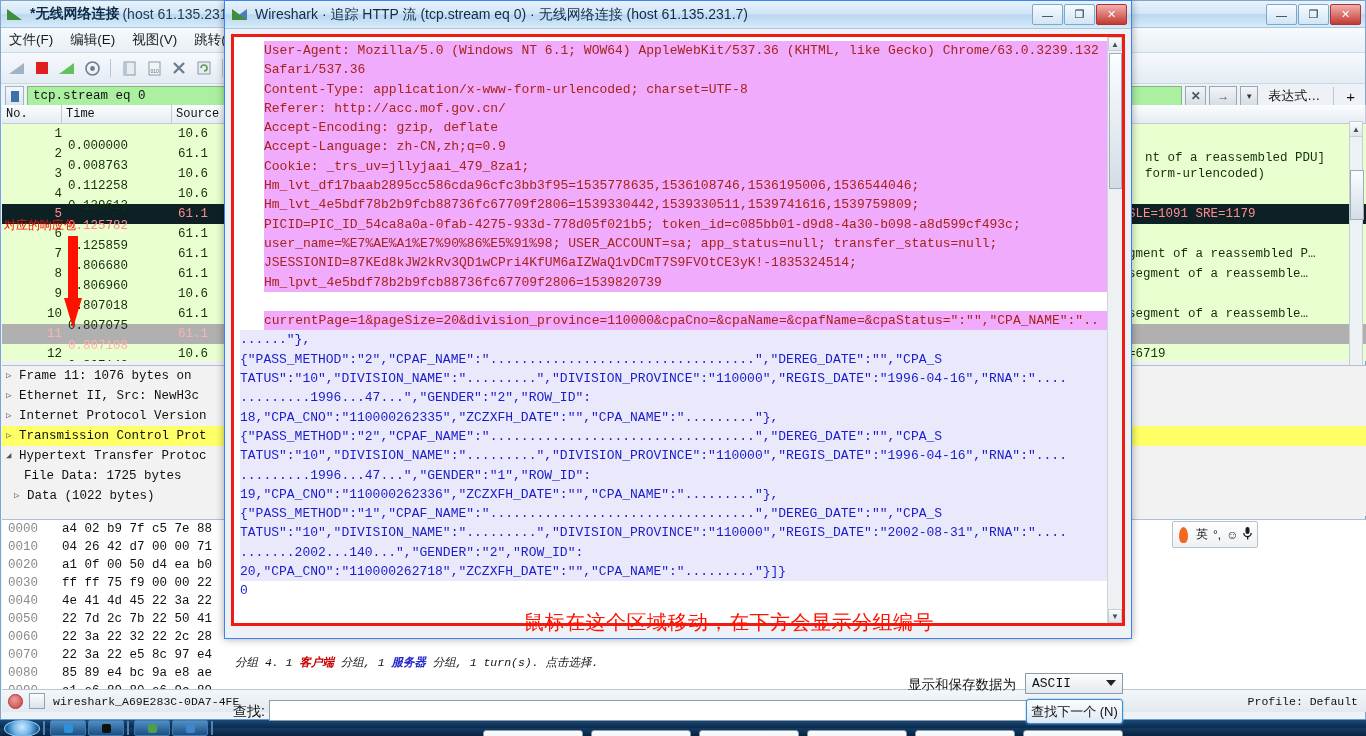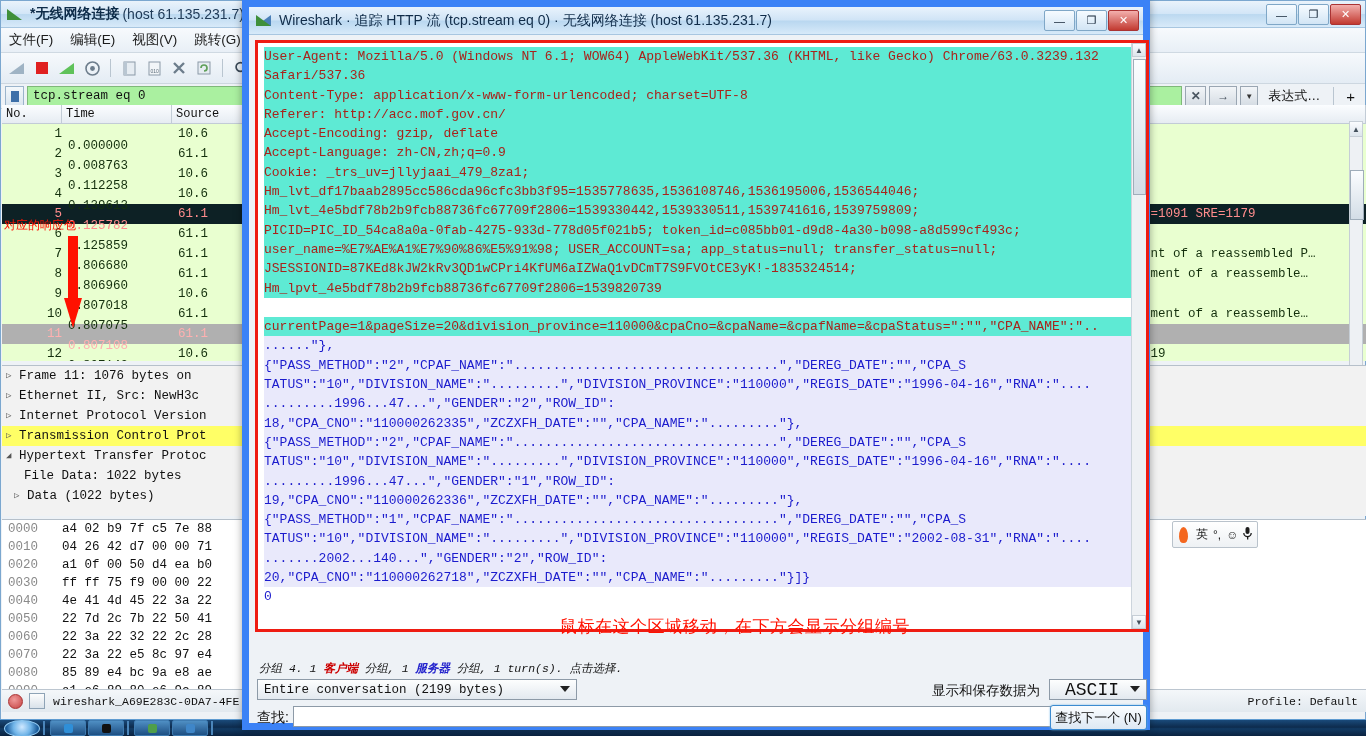--- a/index.html
+++ b/index.html
@@ -122,66 +122,66 @@
   
   #ime{position:absolute;left:1172px;top:521px;width:80px;height:25px;
     background:linear-gradient(to bottom,#ffffff,#eef1f4);border:1px solid #b9c2cb;
     display:flex;align-items:center;gap:5px;padding-left:4px;border-radius:2px;z-index:40;}
   #ime .logo{width:14px;height:16px;position:relative;flex:none;}
   #ime .logo:before{content:"";position:absolute;left:2px;top:0;width:9px;height:16px;
     background:#f4671f;border-radius:50% 50% 45% 45%/60% 60% 40% 40%;}
   #ime .gl{font-size:12px;color:#222;}
 
   
-  #dlg{position:absolute;left:242px;top:0;width:908px;height:730px;
-    background:#eef2f6;border:7px solid #3b82f6;box-sizing:border-box;z-index:50;
+  #dlg{position:absolute;left:224px;top:0;width:908px;height:639px;
+    background:#eef2f6;border:1px solid #3b82f6;box-sizing:border-box;z-index:50;
     box-shadow:0 0 8px rgba(0,0,0,.35);}
   #dlg-title{height:27px;
     background:linear-gradient(to bottom,#e9f3fc 0%,#d0e4f6 48%,#b9d7f0 52%,#d7eaf9 100%);
     border-bottom:1px solid #a8c6e0;display:flex;align-items:center;padding-left:7px;
     font-size:14px;color:#0b2a47;position:relative;}
   #dlg-title .t1{font-weight:normal;color:#102c49;}
   #dlg-body{position:absolute;left:0;top:27px;width:906px;bottom:0;}
 
   #stream-wrap{position:absolute;left:6px;top:6px;width:894px;height:592px;
     border:3px solid #ee1c12;box-sizing:border-box;background:#fff;}
   #stream{position:absolute;left:0;top:0;right:14px;bottom:0;overflow:hidden;
     background:#fff;font-family:"Liberation Mono",monospace;font-size:13px;line-height:19.3px;
     padding:4px 0 0 6px;box-sizing:border-box;white-space:pre;}
   .ln{display:block;height:19.3px;}
-  .cl{color:#a8231b;background:#5eead4;}      
+  .cl{color:#a8231b;background:#f0abfc;margin-left:24px;}      
   .sv{color:#1b1bcd;background:#e9e9fb;}      
   .plain{color:#1b1bcd;}
   #stream-sb{position:absolute;right:0;top:0;width:14px;bottom:0;background:#eef1f4;border-left:1px solid #ccd4dc;}
   #stream-sb .up,#stream-sb .dn{height:14px;display:flex;align-items:center;justify-content:center;
     font-size:8px;color:#44505c;background:linear-gradient(to bottom,#fafcfe,#dde5ec);border:1px solid #c6ced6;box-sizing:border-box;}
   #stream-sb .dn{position:absolute;bottom:0;left:0;right:0;}
   #stream-sb .th{position:absolute;left:1px;top:16px;width:11px;height:134px;
     background:linear-gradient(to bottom,#fbfdff,#d3dde6);border:1px solid #9fadba;}
 
-  #annot{position:absolute;left:290px;top:572px;font-size:17px;color:#ff1100;
-    font-family:"Liberation Sans",sans-serif;letter-spacing:.5px;white-space:nowrap;margin-left:12px;}
+  #annot{position:absolute;left:290px;top:572px;font-size:20px;color:#ff1100;
+    font-family:"Liberation Sans",sans-serif;letter-spacing:.5px;white-space:nowrap;}
 
   #dlg-status{position:absolute;left:10px;top:627px;font-size:11.5px;color:#111;
     font-family:"Liberation Mono",monospace;font-style:italic;white-space:nowrap;}
   #dlg-status .red{color:#cc0000;font-weight:bold;}
   #dlg-status .blue{color:#2222cc;font-weight:bold;font-family:Liberation Mono, monospace;}
 
   #conv-sel{position:absolute;left:8px;top:645px;width:320px;height:21px;
     background:linear-gradient(to bottom,#fdfefe,#e3e9ef);border:1px solid #8d9aa7;
     display:flex;align-items:center;font-family:"Liberation Mono",monospace;font-size:12.5px;color:#111;
     padding-left:6px;box-sizing:border-box;}
   #conv-sel .arw{position:absolute;right:6px;top:6px;width:0;height:0;
     border-left:5px solid transparent;border-right:5px solid transparent;border-top:6px solid #222;}
 
   #showsave-lbl{position:absolute;right:115px;top:648px;font-size:13.5px;color:#111;white-space:nowrap;margin-left:39px;}
   #ascii-sel{position:absolute;right:8px;top:645px;width:98px;height:21px;
     background:linear-gradient(to bottom,#fdfefe,#e3e9ef);border:1px solid #8d9aa7;
-    display:flex;align-items:flex-start;font-family:"Liberation Mono",monospace;font-size:18px;color:#111;
-    padding-left:15px;box-sizing:border-box;}
+    display:flex;align-items:center;font-family:"Liberation Mono",monospace;font-size:13px;color:#111;
+    padding-left:6px;box-sizing:border-box;}
   #ascii-sel .arw{position:absolute;right:6px;top:6px;width:0;height:0;
     border-left:5px solid transparent;border-right:5px solid transparent;border-top:6px solid #222;}
 
   #find-lbl{position:absolute;left:8px;top:675px;font-size:14px;color:#111;}
   #find-input{position:absolute;left:44px;top:672px;width:790px;height:21px;background:#fff;
     border:1px solid #8d9aa7;box-sizing:border-box;}
   #find-next{position:absolute;right:8px;top:671px;width:95px;height:23px;
     background:linear-gradient(to bottom,#fbfdff,#dde8f3);border:1px solid #3c8bd0;border-radius:3px;
     display:flex;align-items:center;justify-content:center;font-size:13px;color:#111;box-shadow:0 0 2px #6db2e8;}
 
@@ -363,20 +363,24 @@
         <span class="c-rest"></span>
       </div>
     <div class="prow">
         <span class="c-no">12</span>
         <span class="c-time">0.807142</span>
         <span class="c-src">10.6</span>
         <span class="c-rest" style="padding-left:830px">=6719</span>
       </div>
   </div>
 
+  <div style="position:absolute;left:1144px;top:150px;width:200px;font-family:'Liberation Mono',monospace;font-size:12.5px;color:#14300d;z-index:10">
+    <div>nt of a reassembled PDU]</div>
+    <div style="margin-top:2px">form-urlencoded)</div>
+  </div>
 
   <div id="right-scroll-v">
     <div class="sc-arrow">▲</div>
     <div class="sc-thumb"></div>
     <div class="sc-arrow" style="position:absolute;bottom:0;left:0;right:0;border-top:1px solid #c6ced6;border-bottom:none">▼</div>
   </div>
 
   <div id="mw-details">
     <div class="drow">
         <span class="tri">▷</span>
@@ -392,21 +396,21 @@
       </div>
     <div class="drow hl">
         <span class="tri">▷</span>
         <span>Transmission Control Prot</span>
       </div>
     <div class="drow">
         <span class="tri">◢</span>
         <span>Hypertext Transfer Protoc</span>
       </div>
     <div class="drow ind1">
-        <span>File Data: 1022 bytes</span>
+        <span>File Data: 1725 bytes</span>
       </div>
     <div class="drow" style="padding-left:12px">
         <span class="tri">▷</span>
         <span>Data (1022 bytes)</span>
       </div>
   </div>
 
   <div id="mw-bytes">
     <div class="brow">
         <span class="off">0000</span>
@@ -500,24 +504,20 @@
         <div class="th"></div>
         <div class="dn">▼</div>
       </div>
       <div id="annot">鼠标在这个区域移动，在下方会显示分组编号</div>
     </div>
 
     <div id="dlg-status">
       <span>分组 4. 1 </span><span class="red">客户端</span><span> 分组, 1 </span><span class="blue">服务器</span><span> 分组, 1 turn(s). 点击选择.</span>
     </div>
 
-    <div id="conv-sel">
-      <span>Entire conversation (2199 bytes)</span>
-      <span class="arw"></span>
-    </div>
 
     <div id="showsave-lbl">显示和保存数据为</div>
     <div id="ascii-sel">
       <span>ASCII</span>
       <span class="arw"></span>
     </div>
 
     <div id="find-lbl">查找:</div>
     <input id="find-input" type="text" value="" style="">
     <div id="find-next">查找下一个 (N)</div>

